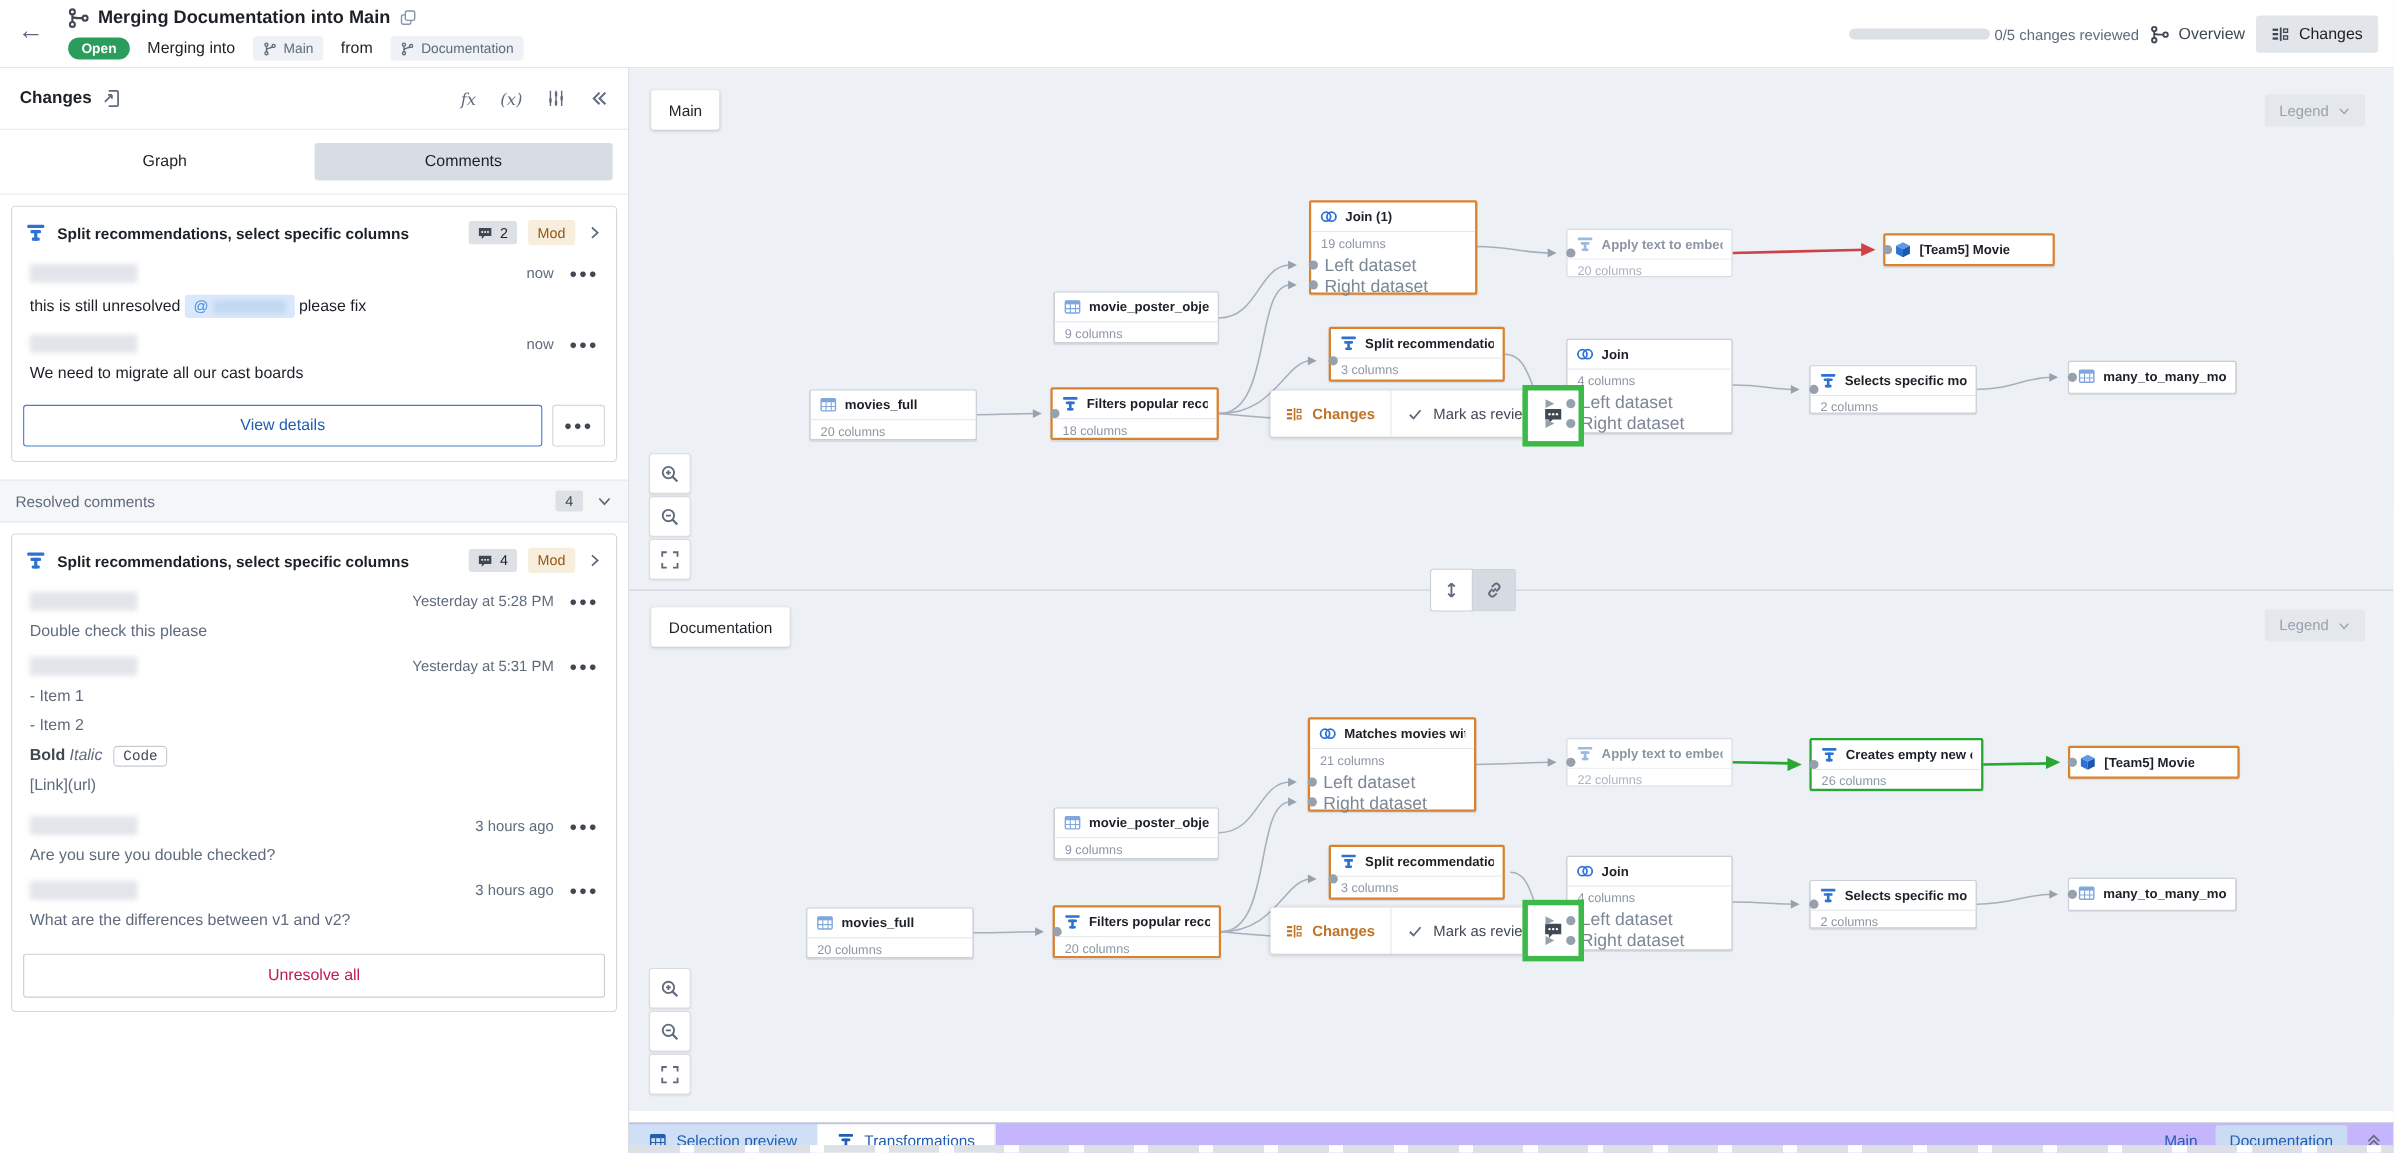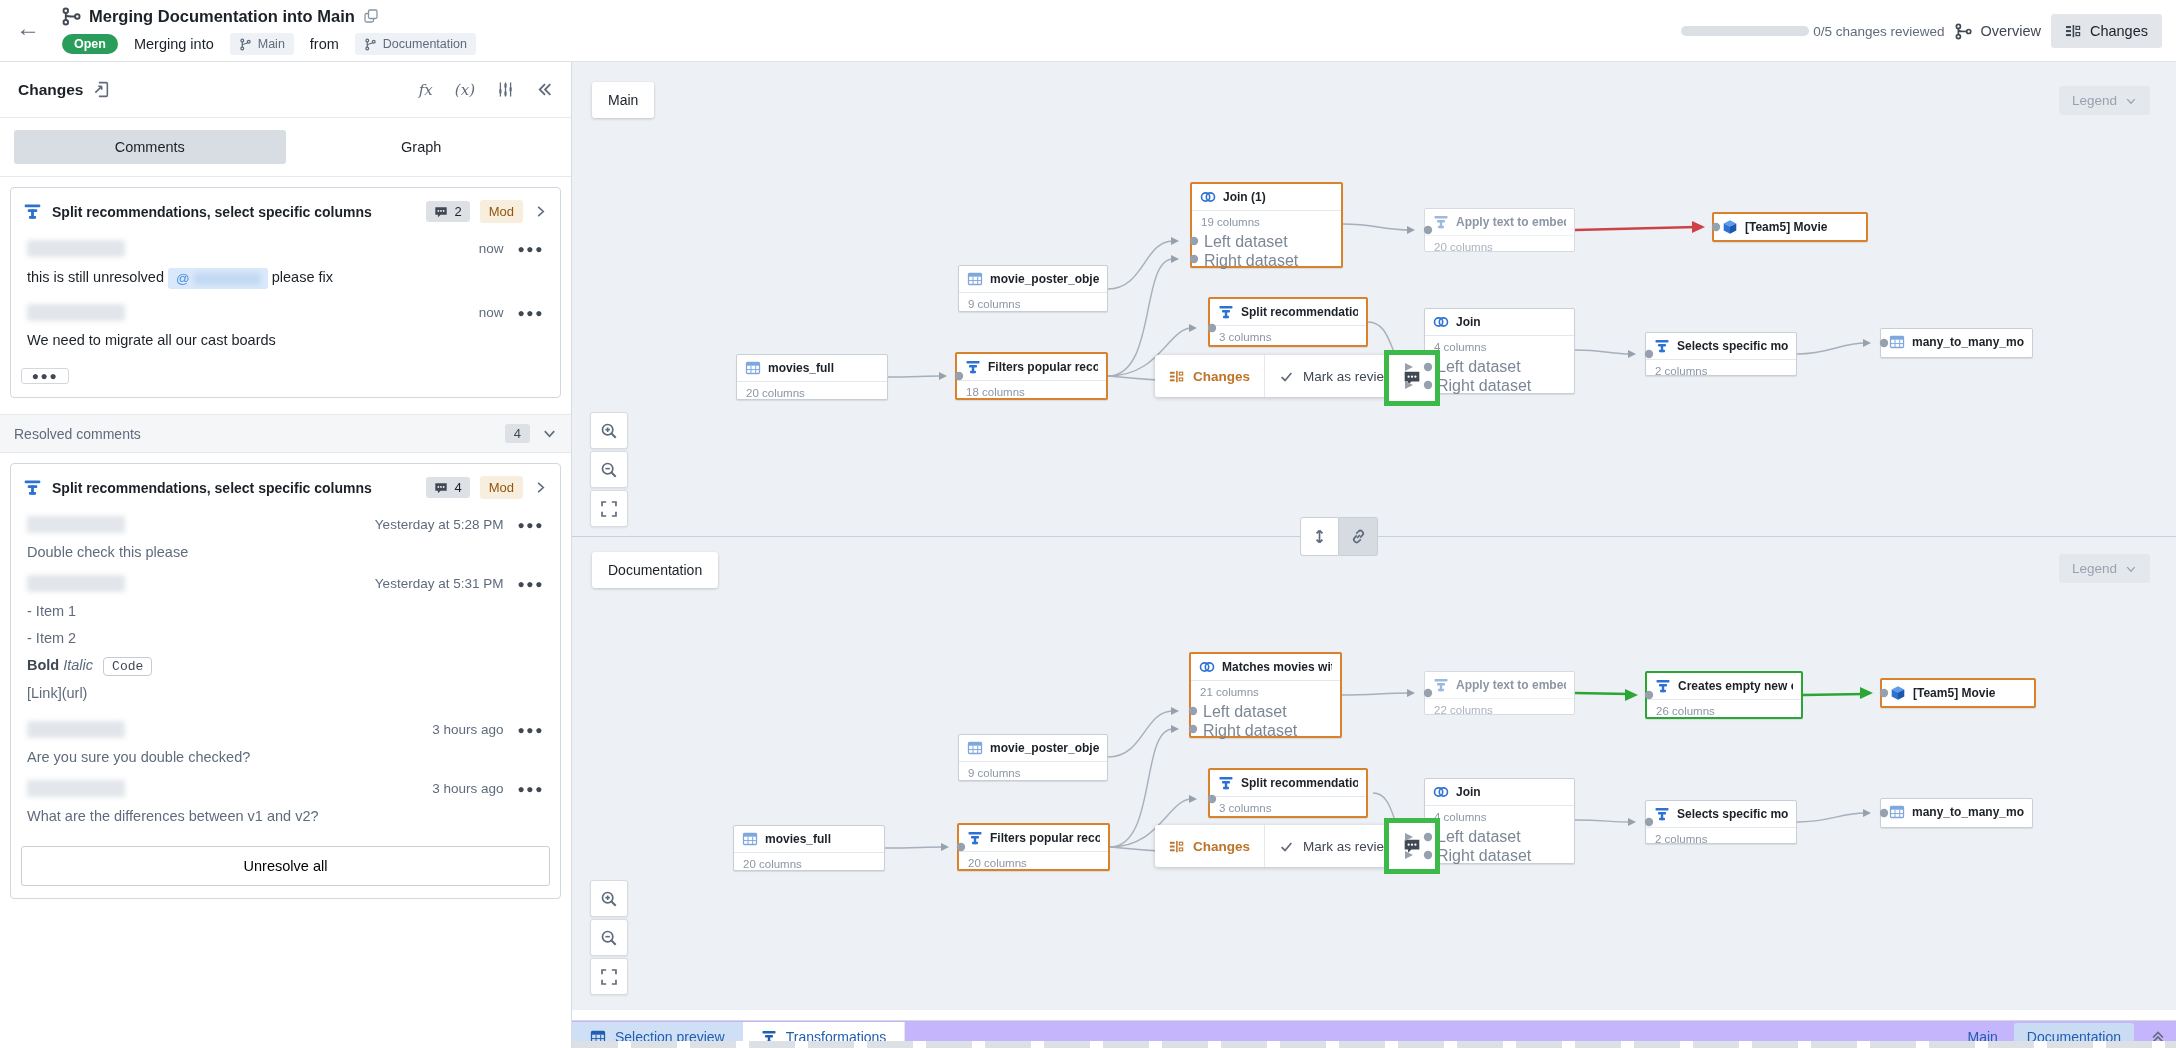--- a/index.html
+++ b/index.html
@@ -50,21 +50,21 @@
   .i { font-style:italic; color:#5f6b7c; }
   .codechip { border:1px solid #c5cbd3; border-radius:4px; padding:1px 8px; font-family:"Liberation Mono", monospace; font-size:13px; color:#404854; margin-left:6px; }
   .mention { display:inline-flex; align-items:center; gap:4px; background:#d9e8fa; border-radius:3px; padding:3px 8px; vertical-align:middle; margin:0 4px; }
   .mention .at { color:#4a90e2; font-size:13.5px; }
   .mblur { width:66px; height:12px; background:#c3d9f2; filter:blur(2px); border-radius:2px; }
   .thread-actions { display:flex; gap:9px; padding:12px 10px 13px; }
   .btn-viewdetails { flex:1; border:1px solid #4580c8; color:#215db0; border-radius:3px; text-align:center; padding:10px 0; font-size:14.5px; background:#fff; }
   .btn-mini-dots { width:48px; border:1px solid #d3d8de; border-radius:3px; display:flex; align-items:center; justify-content:center; color:#404854; letter-spacing:1.6px; font-size:12px; background:#fff; }
   .resolved-row { margin-top:16px; background:#f4f6f8; border-top:1px solid #e6e9ed; border-bottom:1px solid #e6e9ed; display:flex; align-items:center; gap:12px; padding:9px 14px; color:#5f6b7c; font-size:14px; }
   .resolved-count { margin-left:auto; background:#dde1e6; color:#404854; border-radius:3px; padding:2px 9px; font-size:13px; }
-  .btn-unresolve { margin:14px 10px 12px; border:1px solid #c9cfd6; border-radius:3px; text-align:center; padding:11px 0; font-size:14.5px; color:#000000; background:#fff; }
+  .btn-unresolve { margin:14px 10px 12px; border:1px solid #c9cfd6; border-radius:3px; text-align:center; padding:11px 0; font-size:14.5px; color:#be185d; background:#fff; }
 
   
   #graph { position:absolute; left:572px; top:62px; right:0; bottom:38px; background:#edf0f4; overflow:hidden; }
   #gdivider { position:absolute; left:0; right:0; top:474px; height:1px; background:#c9d0d8; z-index:2; }
   .panel-chip { position:absolute; background:#fff; border-radius:3px; box-shadow:0 1px 3px rgba(17,20,24,.2); padding:10px 16px; font-size:14px; color:#1c2127; z-index:10; }
   .legend { position:absolute; display:flex; align-items:center; gap:8px; background:#e4e8ed; border-radius:3px; padding:7px 13px; color:#98a2ae; font-size:13.5px; z-index:10; }
   .zoomctl { position:absolute; display:flex; flex-direction:column; gap:2px; z-index:10; }
   .zbtn { width:38px; height:37px; background:#fff; border:1px solid #d8dce1; border-radius:3px; display:flex; align-items:center; justify-content:center; color:#5f6b7c; box-shadow:0 1px 2px rgba(17,20,24,.08); }
   .split-btns { position:absolute; top:455px; left:728px; display:flex; z-index:12; }
   .sbtn { width:39px; height:39px; background:#fff; border:1px solid #c9cfd6; display:flex; align-items:center; justify-content:center; color:#5f6b7c; }
@@ -273,22 +273,22 @@
       <svg class="ic" width="17" height="17">
           <use href="#s-sliders"></use>
         </svg>
       <svg class="ic" width="17" height="17">
           <use href="#s-dblchev-left"></use>
         </svg>
     </div>
   </div>
 
   <div class="tabs">
+    <div class="tab">Graph</div>
     <div class="tab active">Comments</div>
-    <div class="tab">Graph</div>
   </div>
 
   <div class="thread">
     <div class="thread-head">
       <svg class="ic" width="19" height="19" style="color:#2d72d2">
           <use href="#s-transform"></use>
         </svg>
       <span class="thread-title">Split recommendations, select specific columns</span>
       <span class="count-badge">
         <svg class="ic" width="14" height="14" style="color:#404854">
@@ -316,20 +316,21 @@
     </div>
     <div class="comment">
       <div class="c-top">
         <span class="nameblur"></span>
         <span class="c-time">now</span>
         <span class="c-dots">●●●</span>
       </div>
       <div class="c-text">We need to migrate all our cast boards</div>
     </div>
     <div class="thread-actions">
+      <div class="btn-viewdetails">View details</div>
       <div class="btn-mini-dots">●●●</div>
     </div>
   </div>
 
   <div class="resolved-row">
     <span>Resolved comments</span>
     <span class="resolved-count">4</span>
     <svg class="ic" width="15" height="15" style="color:#5f6b7c">
         <use href="#s-chev-down"></use>
       </svg>

